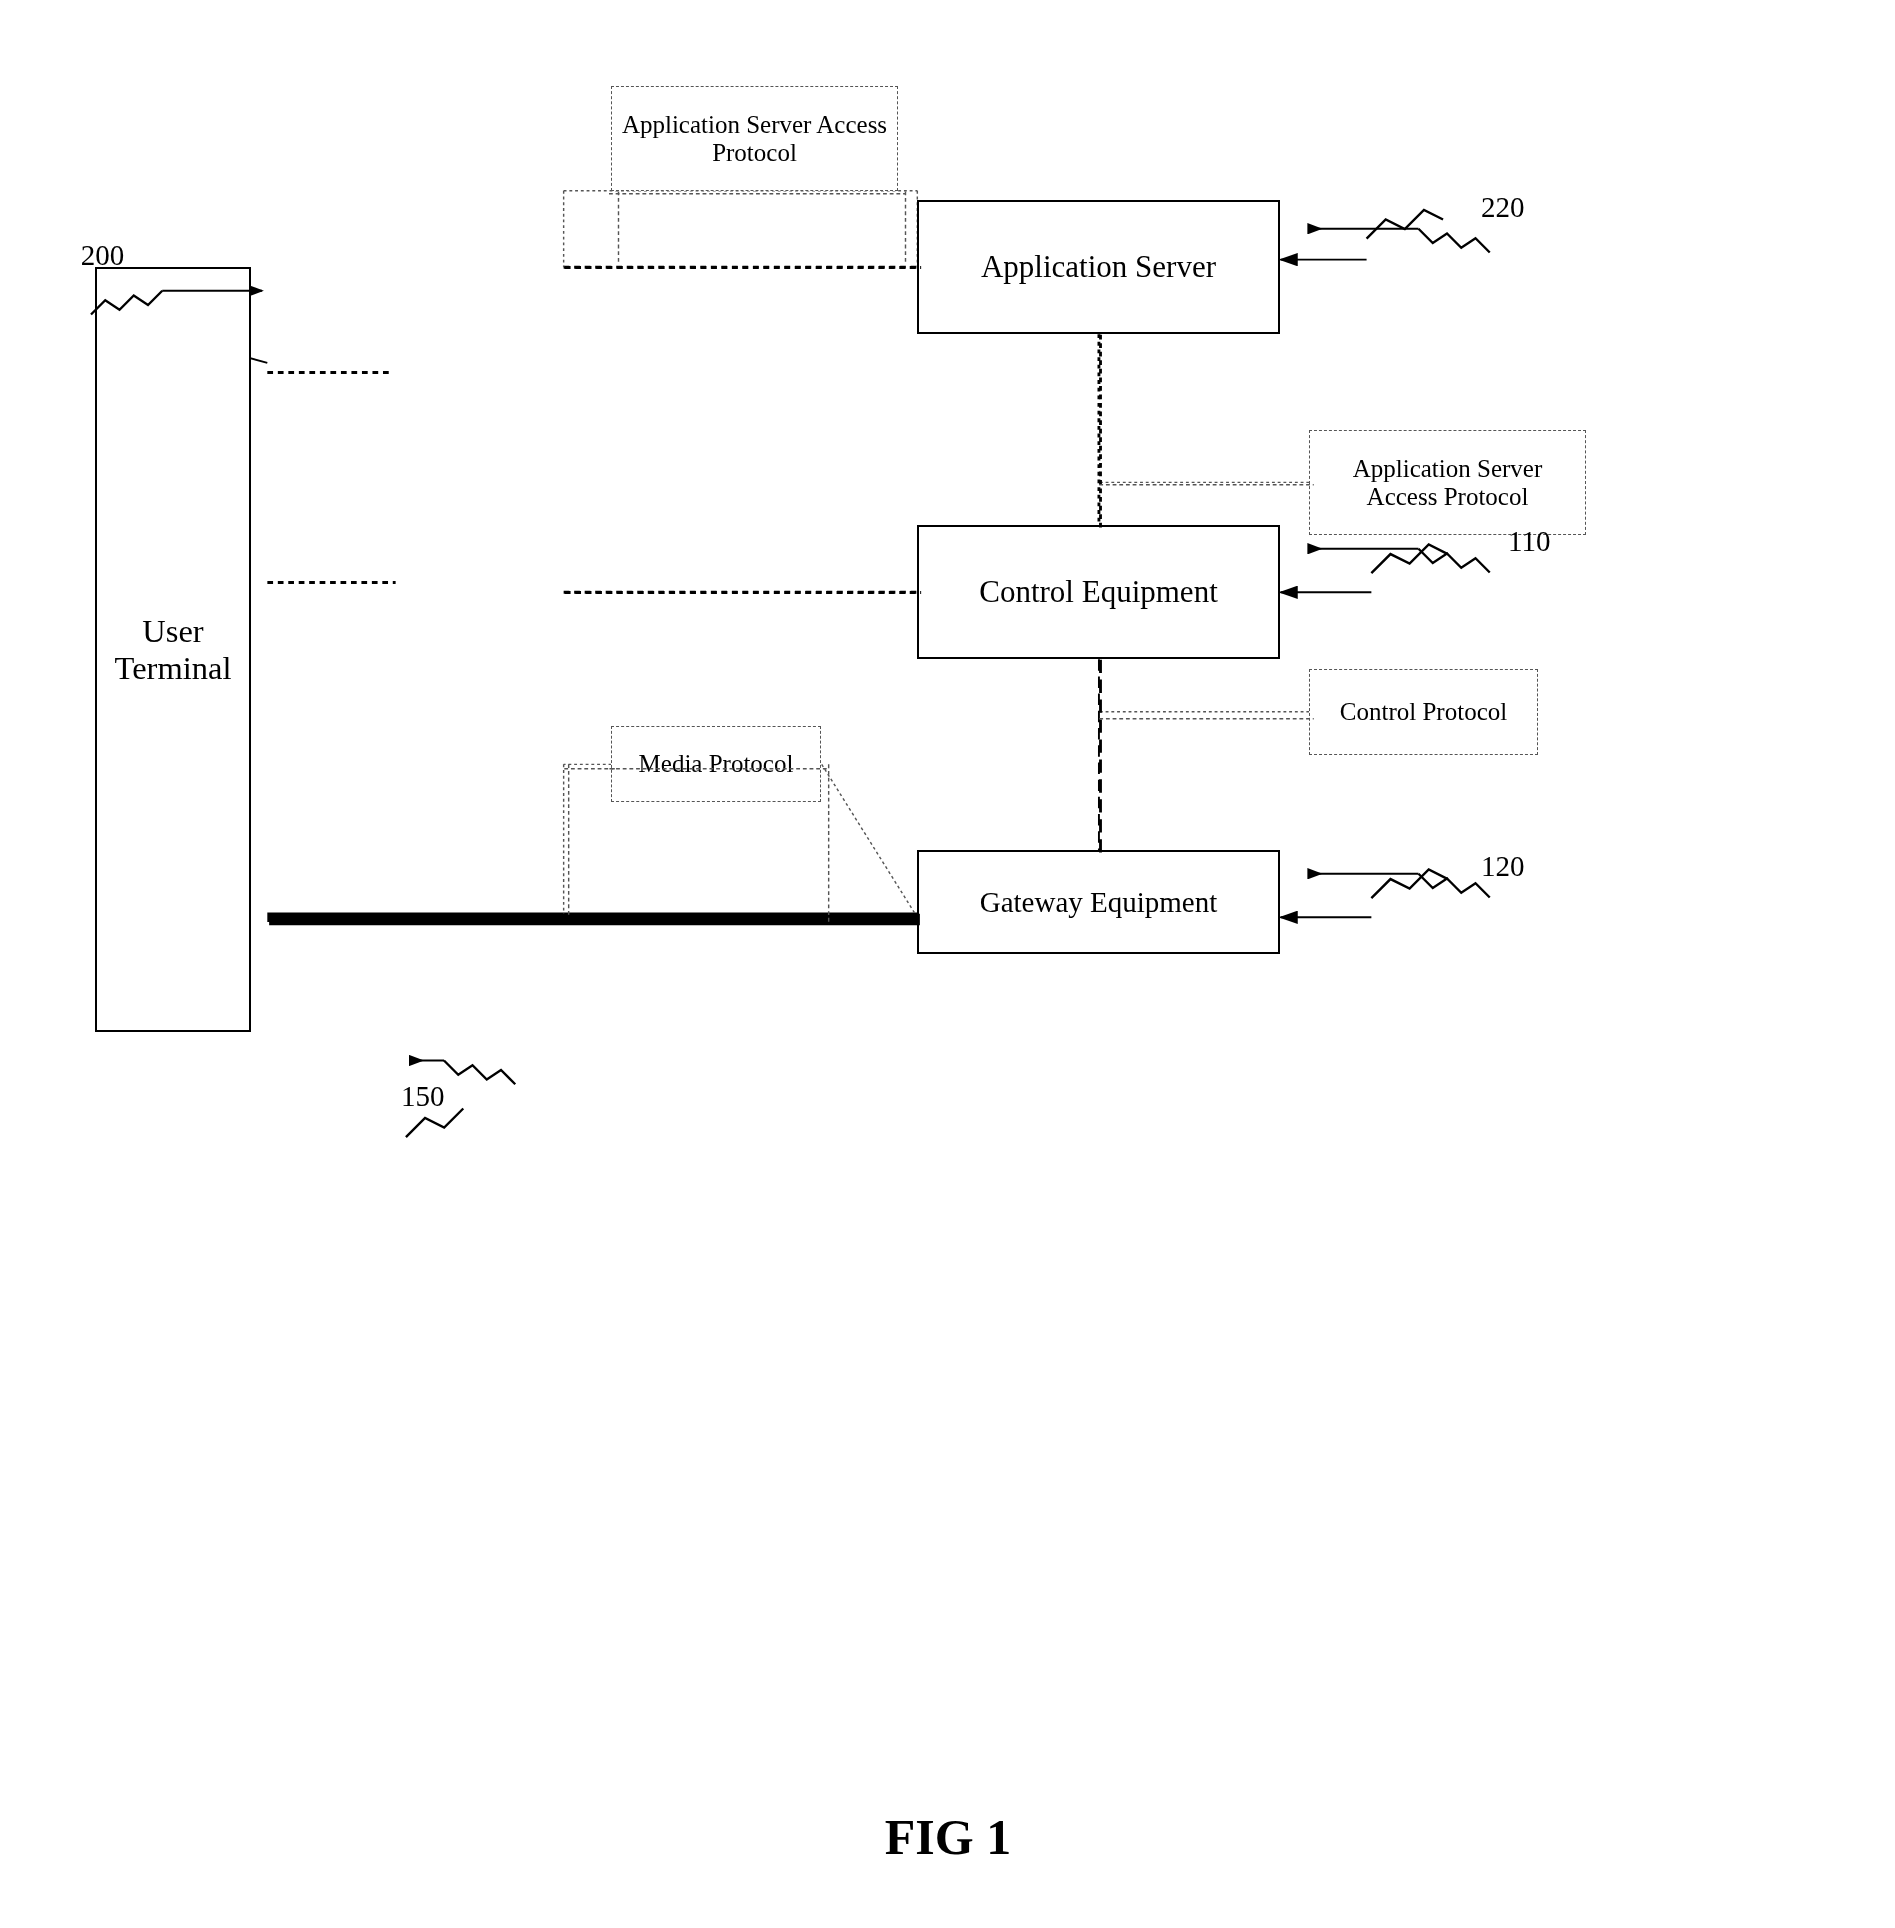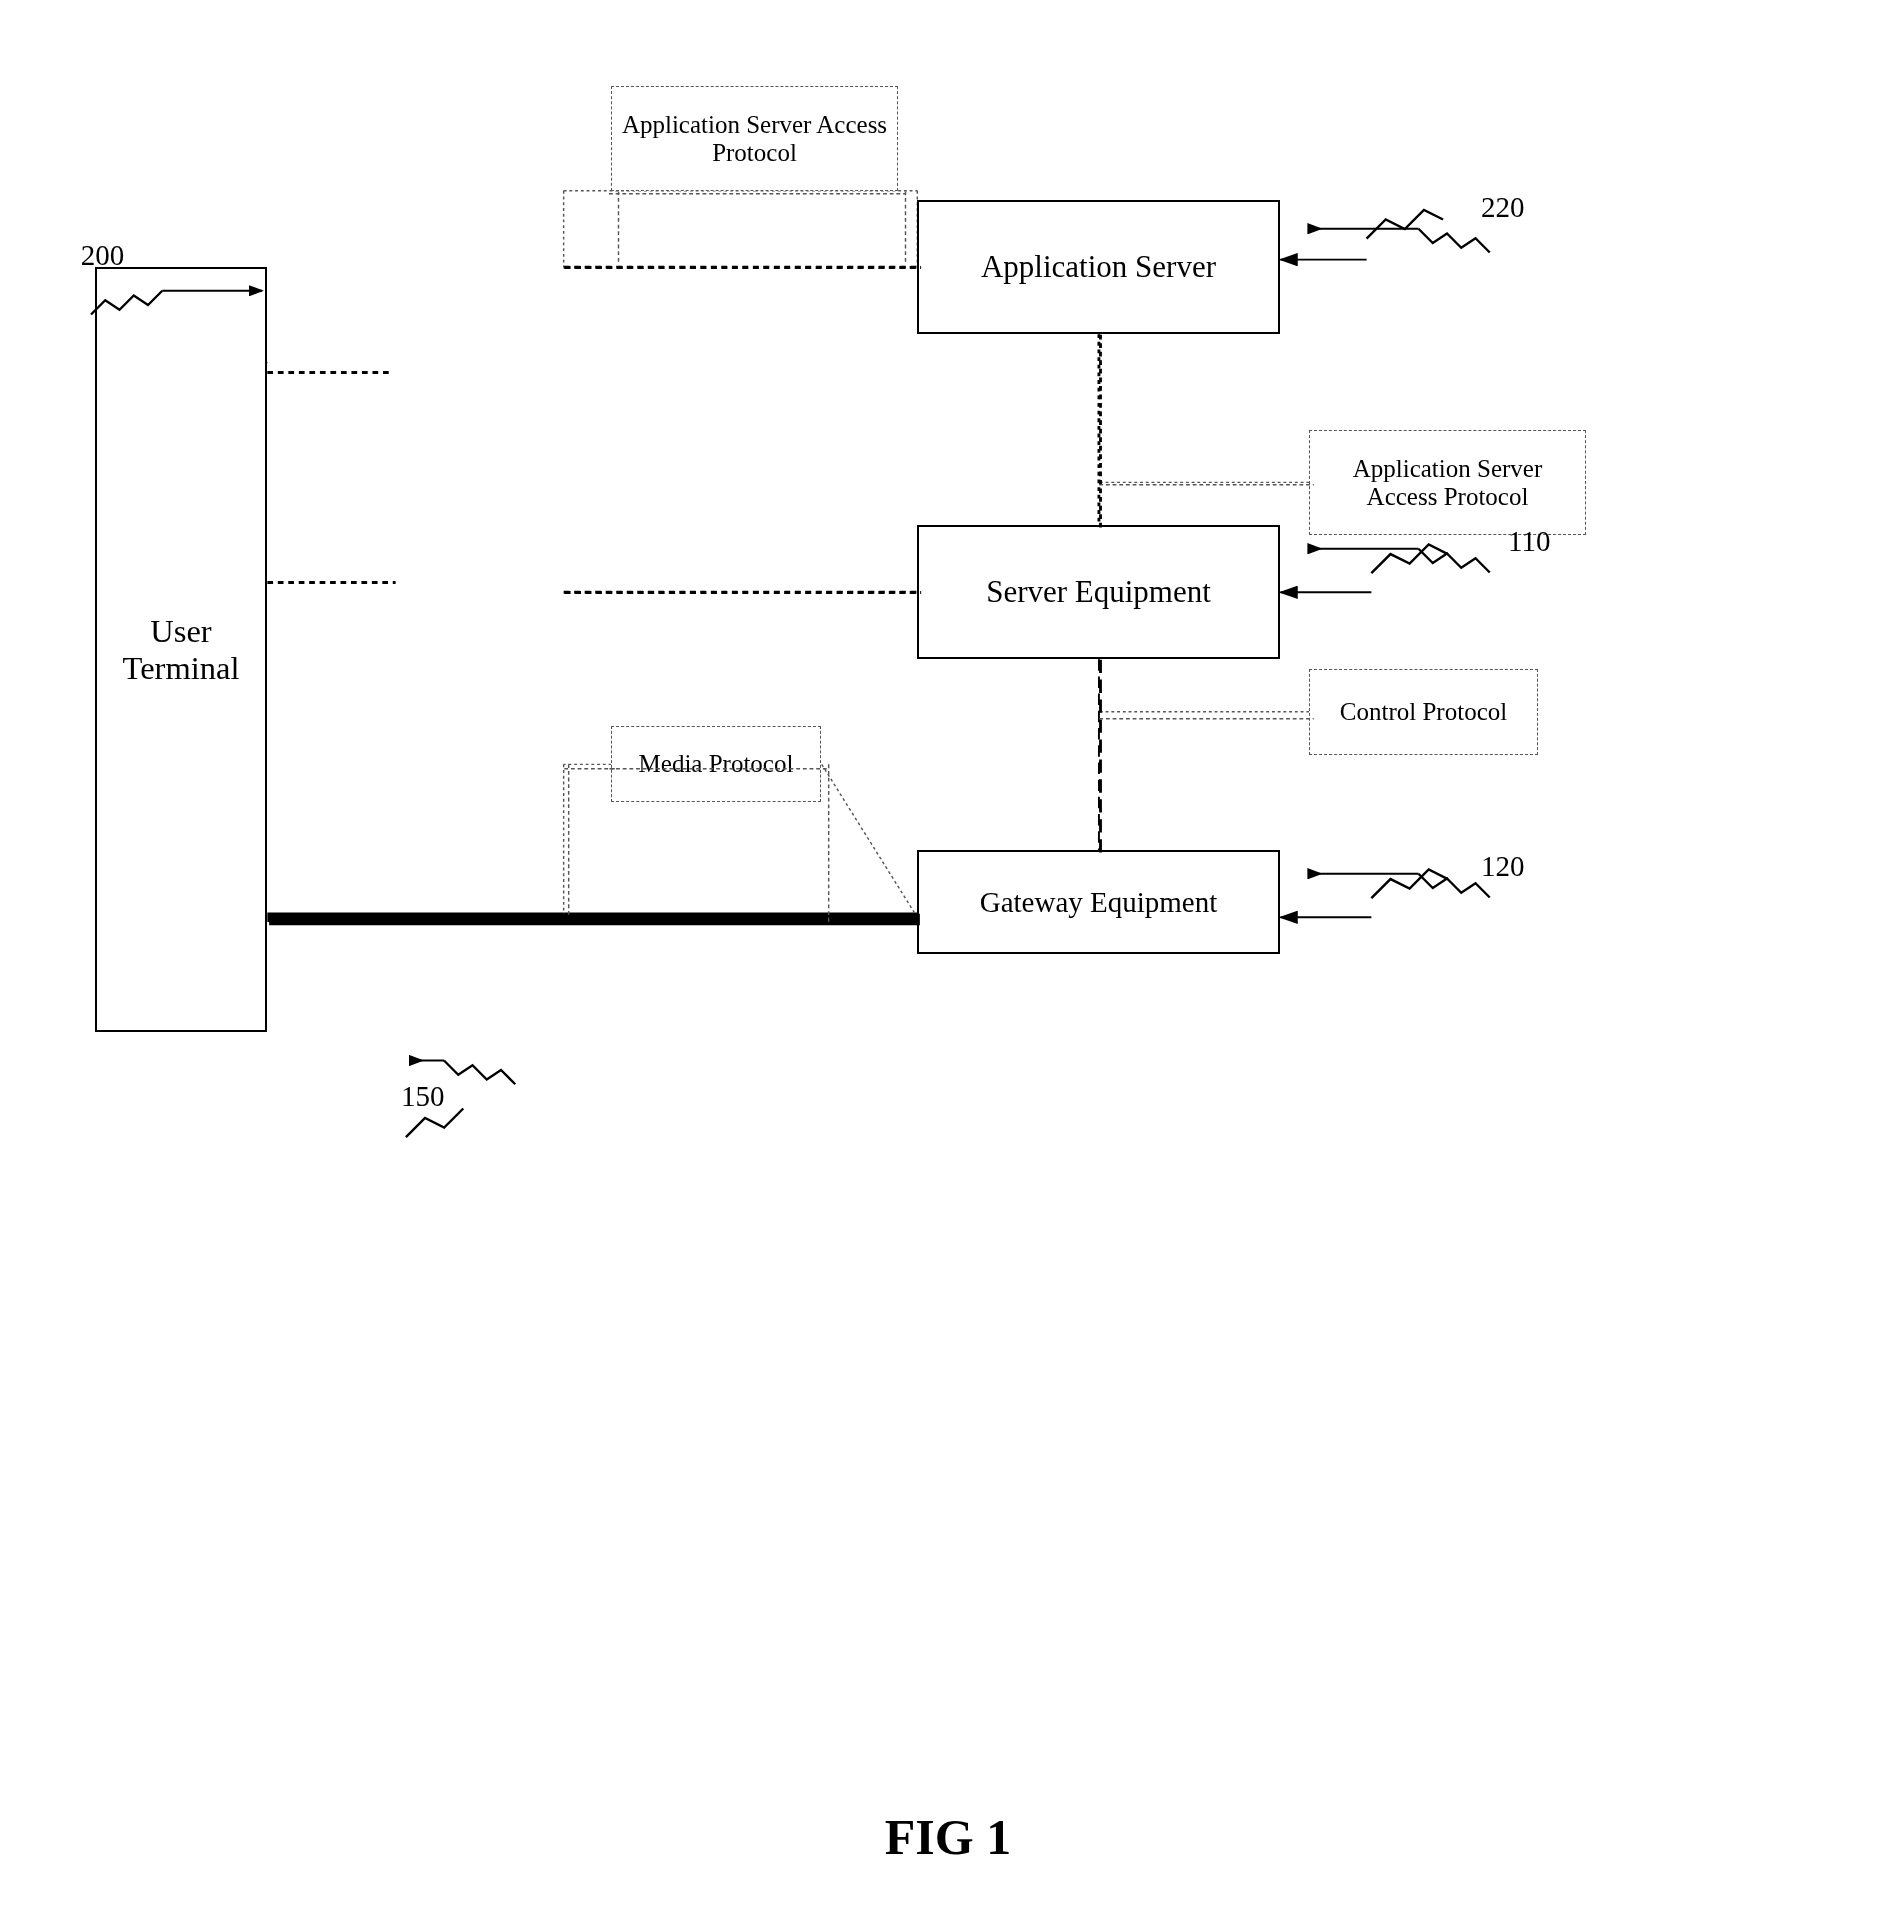--- a/index.html
+++ b/index.html
@@ -42,21 +42,21 @@
       align-items: center;
       justify-content: center;
       text-align: center;
       font-size: 27px;
     }
 
     
     #user-terminal {
       left: 19px;
       top: 210px;
-      width: 172px;
+      width: 156px;
       height: 765px;
       font-size: 32.5px;
     }
 
     
     #access-network {
       left: 315px;
       top: 96px;
       width: 172px;
       height: 879px;
@@ -219,21 +219,21 @@
     <span>User<br>Terminal</span>
   </div>
 
 
   <div class="solid-box" id="app-server">
     <span>Application
 Server</span>
   </div>
 
   <div class="solid-box" id="control-equipment">
-    <span>Server Equipment</span>
+    <span>Control Equipment</span>
   </div>
 
   <div class="solid-box" id="gateway-equipment">
     <span>Gateway Equipment</span>
   </div>
 
   <div class="dashed-box" id="asap-top">
     <span>Application Server Access Protocol</span>
   </div>
 

